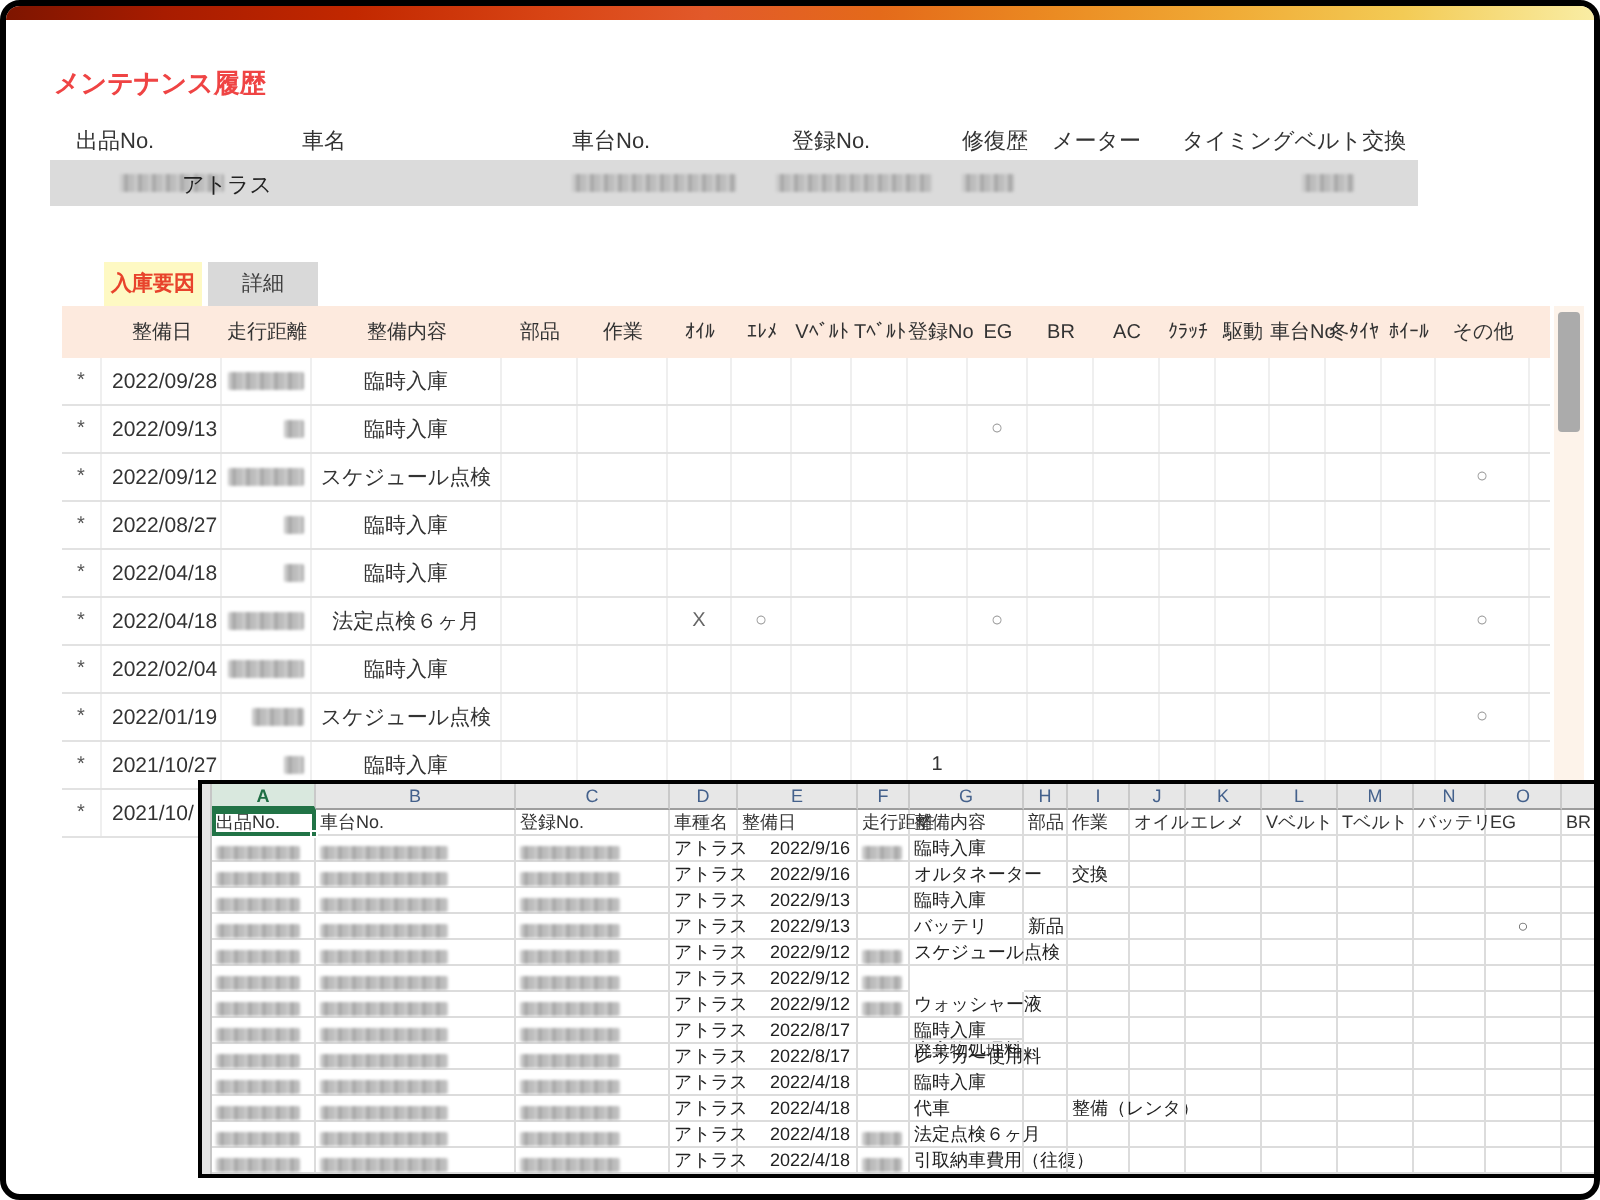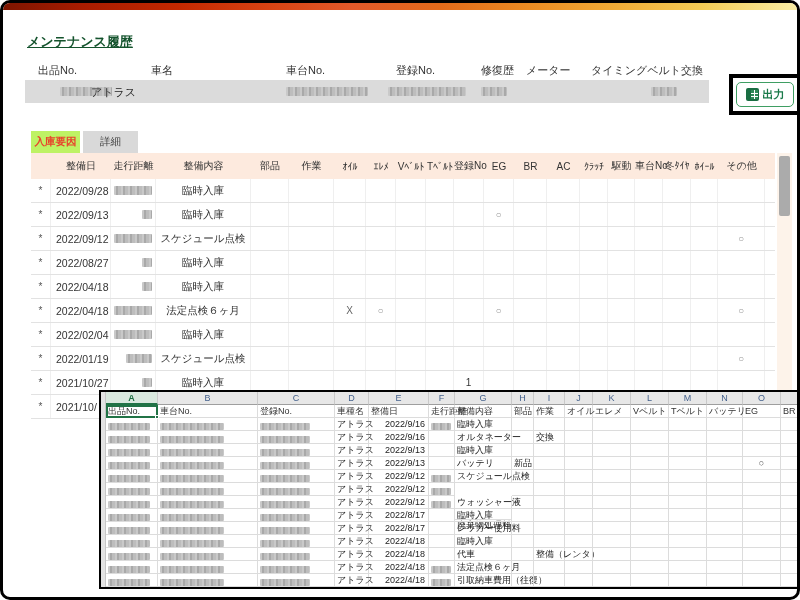--- a/index.html
+++ b/index.html
@@ -4,21 +4,21 @@
 <style>
   * { margin:0; padding:0; box-sizing:border-box; }
   body { font-family:"Liberation Sans","DejaVu Sans",sans-serif; background:#fff; }
   .page { position:relative; width:800px; height:600px; border:3px solid #000;
           border-radius:10px; overflow:hidden; background:#fff; }
 
   .topbar { position:absolute; top:0; left:0; width:100%; height:7px;
     background:linear-gradient(90deg,#7e1500 0%,#a81c00 10%,#c22800 22%,#d84414 34%,
       #e2592a 44%,#e46a1a 55%,#eb8b22 66%,#f0ab36 77%,#f3cb55 88%,#f9eda4 100%); }
 
-  .page-title { position:absolute; left:24px; top:30px; font-size:13px; font-weight:bold; color:#14532d;text-decoration:underline; }
+  .page-title { position:absolute; left:24px; top:30px; font-size:13px; font-weight:bold; color:#ef4444; }
 
   
   .info-labels { position:absolute; top:60px; left:0; width:800px; height:14px; font-size:11px; color:#333; }
   .info-labels span { position:absolute; white-space:nowrap; }
   .info-band { position:absolute; top:77px; left:22px; width:684px; height:23px; background:#dbdbdb; }
   .info-band span.val { position:absolute; top:5px; font-size:11px; color:#222; white-space:nowrap; }
 
   .chip { display:inline-block; height:9px; border-radius:1px;
     background:repeating-linear-gradient(90deg,#c9c9c9 0 2px,#a9a9a9 2px 4px,#bdbdbd 4px 7px);
     filter:blur(0.7px); vertical-align:middle; }
@@ -34,21 +34,21 @@
     background:
       linear-gradient(#fff,#fff) 0 3px/7px 1px no-repeat,
       linear-gradient(#fff,#fff) 0 6px/7px 1px no-repeat,
       linear-gradient(#fff,#fff) 3px 0/1px 9px no-repeat,
       #2f8a58; }
   .export-btn .lbl { font-size:11px; font-weight:bold; color:#1a7a4a; }
 
   
   .tabs { position:absolute; left:28px; top:128px; height:22px; display:flex; gap:3px; font-size:10.5px; }
   .tab { width:49px; display:flex; align-items:center; justify-content:center; cursor:pointer; }
-  .tab.active { background:#bef264; color:#e8432c; font-weight:bold; }
+  .tab.active { background:#fef9c3; color:#e8432c; font-weight:bold;margin-left:21px; }
   .tab.inactive { background:#d9d9d9; color:#404040; width:55px; }
 
   
   .panel { position:absolute; left:28px; top:150px; width:744px; height:266px; background:#fdeade; }
   .htable-header { display:flex; height:26px; align-items:center; font-size:10px; color:#333; }
   .htable-header .hc { text-align:center; white-space:nowrap; overflow:visible; }
   .htable-rows { background:#fff; }
   .hrow { display:flex; height:24px; border-bottom:1px solid #e2e2e2; background:#fff; }
   .hrow .c { border-right:1px solid #efefef; display:flex; align-items:center; justify-content:center;
     font-size:10.5px; color:#333; overflow:visible; white-space:nowrap; }
@@ -102,26 +102,20 @@
     </div>
   <div class="info-band">
       <span class="chip" style="left: 35px; width: 52px;"></span>
       <span class="val" style="left: 66px;">アトラス</span>
       <span class="chip" style="left: 261px; width: 82px;"></span>
       <span class="chip" style="left: 363px; width: 78px;"></span>
       <span class="chip" style="left: 456px; width: 26px;"></span>
       <span class="chip" style="left: 626px; width: 26px;"></span>
     </div>
 
-  <div class="annot-box">
-    <div class="export-btn">
-      <span class="xl-icon"></span>
-      <span class="lbl">出力</span>
-    </div>
-  </div>
 
   <div class="tabs">
       <div class="tab active">入庫要因</div>
       <div class="tab inactive">詳細</div>
     </div>
 
   <div class="panel">
     <div class="htable-header">
         <div class="hc" style="width: 20px;"></div>
         <div class="hc" style="width: 60px;">整備日</div>

